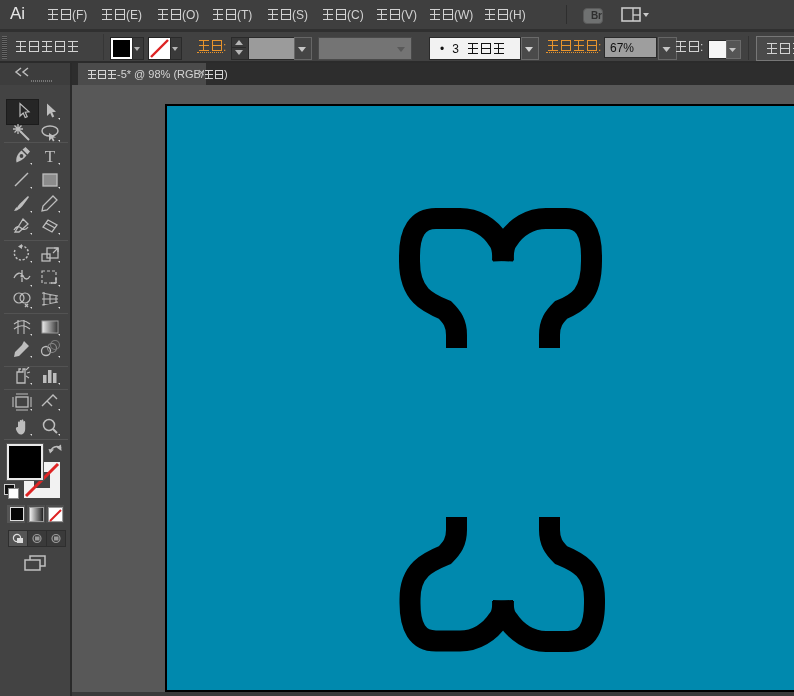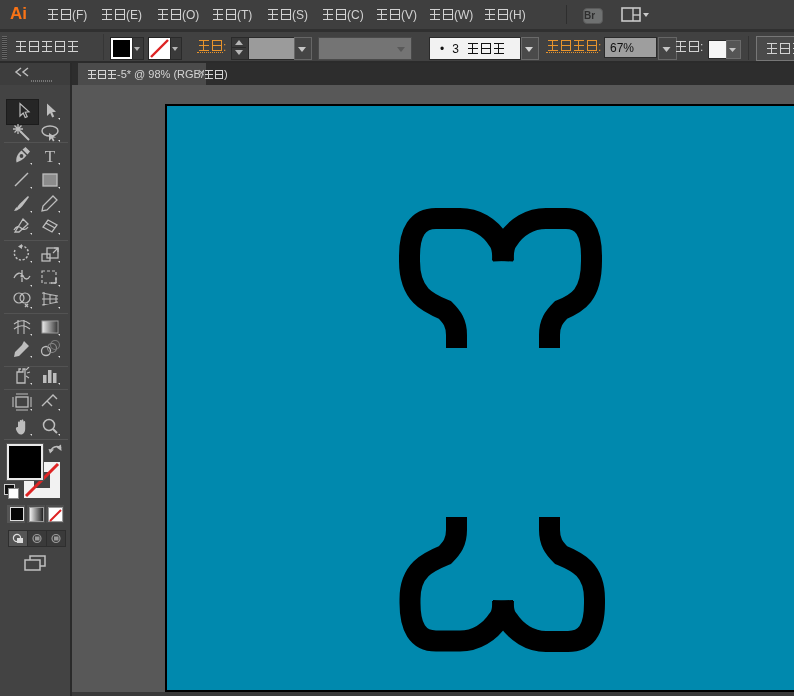--- a/index.html
+++ b/index.html
@@ -19,21 +19,21 @@
 .sm .g.b{background-position:0 0,0 8px,0 0,7px 0,0 4px;}
 .txt{color:#d2d2d2;font-size:12px;}
 .orange{color:#e8942c;}
 .orange .g{color:#e8942c;}
 .dotted{border-bottom:1px dotted #e8942c;padding-bottom:1px;}
 </style></head>
 <body>
 
 <div class="abs" style="left:0;top:0;width:794px;height:29px;background:#3f3f3f;"></div>
 <div class="abs" style="left:0;top:29px;width:794px;height:3px;background:#303030;"></div>
-<div class="abs" style="left:10px;top:4px;font-size:17px;font-weight:bold;color:#f97316;">Ai</div>
+<div class="abs" style="left:10px;top:4px;font-size:17px;font-weight:normal;color:#e5e5e5;">Ai</div>
 <div id="menus">
     <div class="abs row txt" style="left:46px;top:0;height:29px">
       <span class="g"></span>
       <span class="g b"></span>
       <span>(F)</span>
     </div>
     <div class="abs row txt" style="left:100px;top:0;height:29px">
       <span class="g"></span>
       <span class="g b"></span>
       <span>(E)</span>
@@ -70,21 +70,21 @@
     </div>
     <div class="abs row txt" style="left:483px;top:0;height:29px">
       <span class="g"></span>
       <span class="g b"></span>
       <span>(H)</span>
     </div>
   </div>
 <div class="abs" style="left:566px;top:5px;width:1px;height:19px;background:#2e2e2e;"></div>
 
 <div class="abs" style="left:583px;top:8px;width:18px;height:14px;background:#6f7171;border:1px solid #5a5a5a;border-radius:4px;
- color:#2e2e2e;font-size:10px;font-weight:bold;text-align:left;line-height:14px;">Br</div>
+ color:#2e2e2e;font-size:10px;font-weight:bold;text-align:right;line-height:14px;">Br</div>
 
 <svg class="abs" style="left:621px;top:7px;" width="30" height="16" viewBox="0 0 30 16">
  <rect x="1" y="1" width="18" height="13" fill="none" stroke="#c9c9c9" stroke-width="1.6"></rect>
  <line x1="12" y1="1" x2="12" y2="14" stroke="#c9c9c9" stroke-width="1.4"></line>
  <line x1="12" y1="8" x2="19" y2="8" stroke="#c9c9c9" stroke-width="1.4"></line>
  <path d="M22 6 L28 6 L25 10 Z" fill="#c9c9c9"></path>
 </svg>
 
 <div class="abs" style="left:0;top:32px;width:794px;height:29px;background:#414141;"></div>
 <div class="abs" style="left:0;top:61px;width:794px;height:2px;background:#2b2b2b;"></div>

